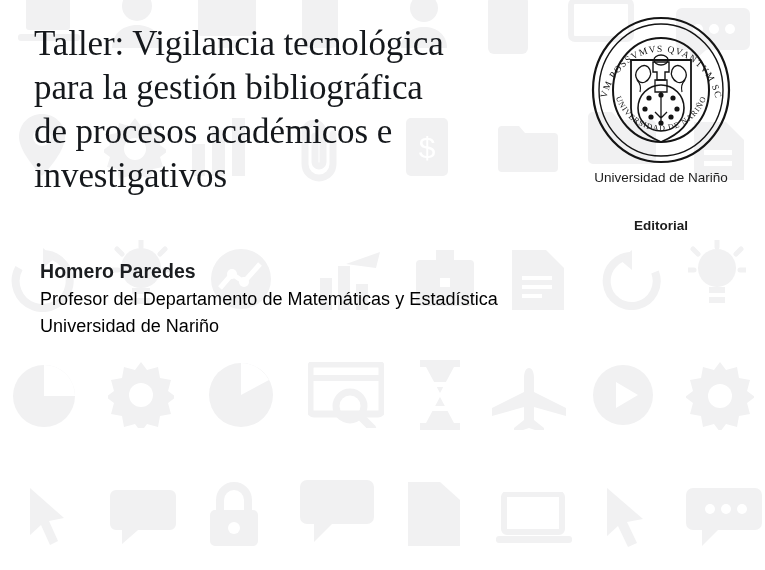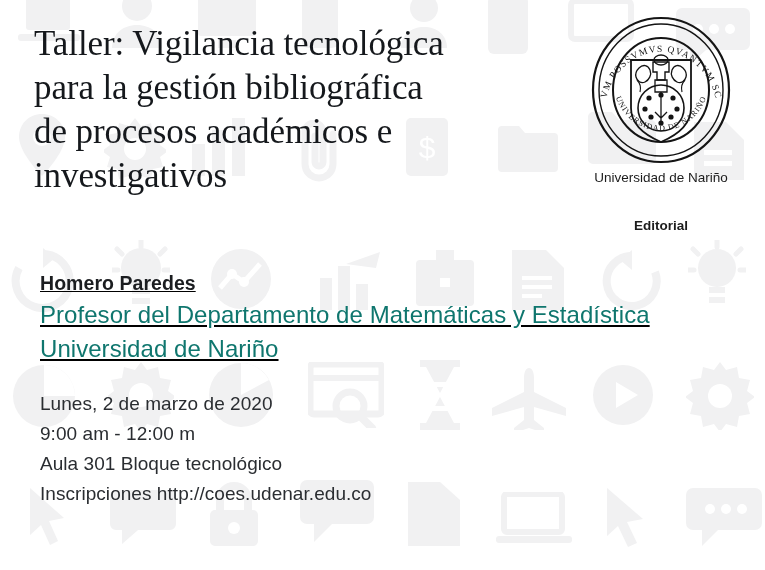--- a/index.html
+++ b/index.html
@@ -77,37 +77,36 @@
     line-height: 1.38;
     color: #1c1c1c;
   }
   #logo-org { display: block; font-weight: 400; }
   #logo-sub { display: block; font-weight: 700; margin-top: 29px; }
 
   
   #speaker-block {
     position: absolute;
     left: 40px;
-    top: 272px;
+    top: 260px;
     width: 620px;
-    text-decoration: underline;
   }
   #speaker-name {
     margin: 0;
     font-size: 19.5px;
     font-weight: 700;
     color: #1b1d20;
     letter-spacing: 0.05px;
   }
   .speaker-line {
     margin: 0;
     margin-top: 6px;
-    font-size: 24px;
+    font-size: 18px;
     font-weight: 400;
-    color: #0f766e;
+    color: #000000;
     letter-spacing: 0.05px;
   }
 
   
   #details-block {
     position: absolute;
     left: 40px;
     top: 393px;
     width: 620px;
   }
@@ -458,21 +457,15 @@
         <span id="logo-sub">Editorial</span>
       </div>
     </div>
 
     <div id="speaker-block">
       <p id="speaker-name">Homero Paredes</p>
       <p class="speaker-line">Profesor del Departamento de Matemáticas y Estadística</p>
       <p class="speaker-line">Universidad de Nariño</p>
     </div>
 
-    <div id="details-block">
-      <p class="detail-line">Lunes, 2 de marzo de 2020</p>
-      <p class="detail-line">9:00 am - 12:00 m</p>
-      <p class="detail-line">Aula 301 Bloque tecnológico</p>
-      <p class="detail-line">Inscripciones http://coes.udenar.edu.co</p>
-    </div>
 
   </div>
 </div>
 
 </body></html>

